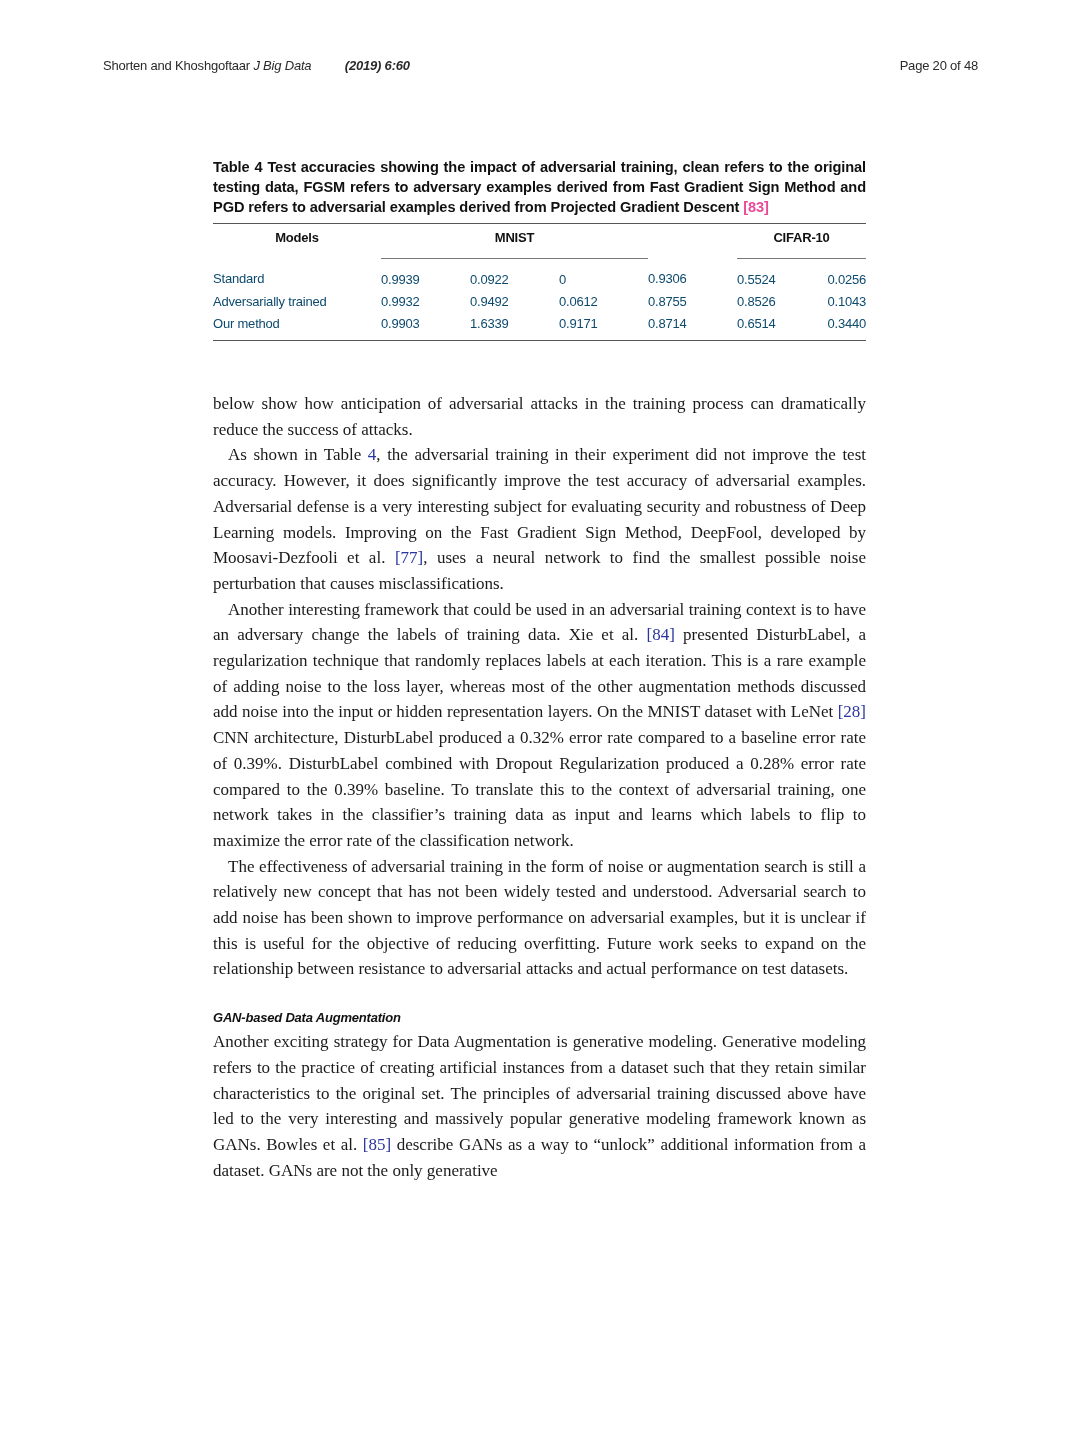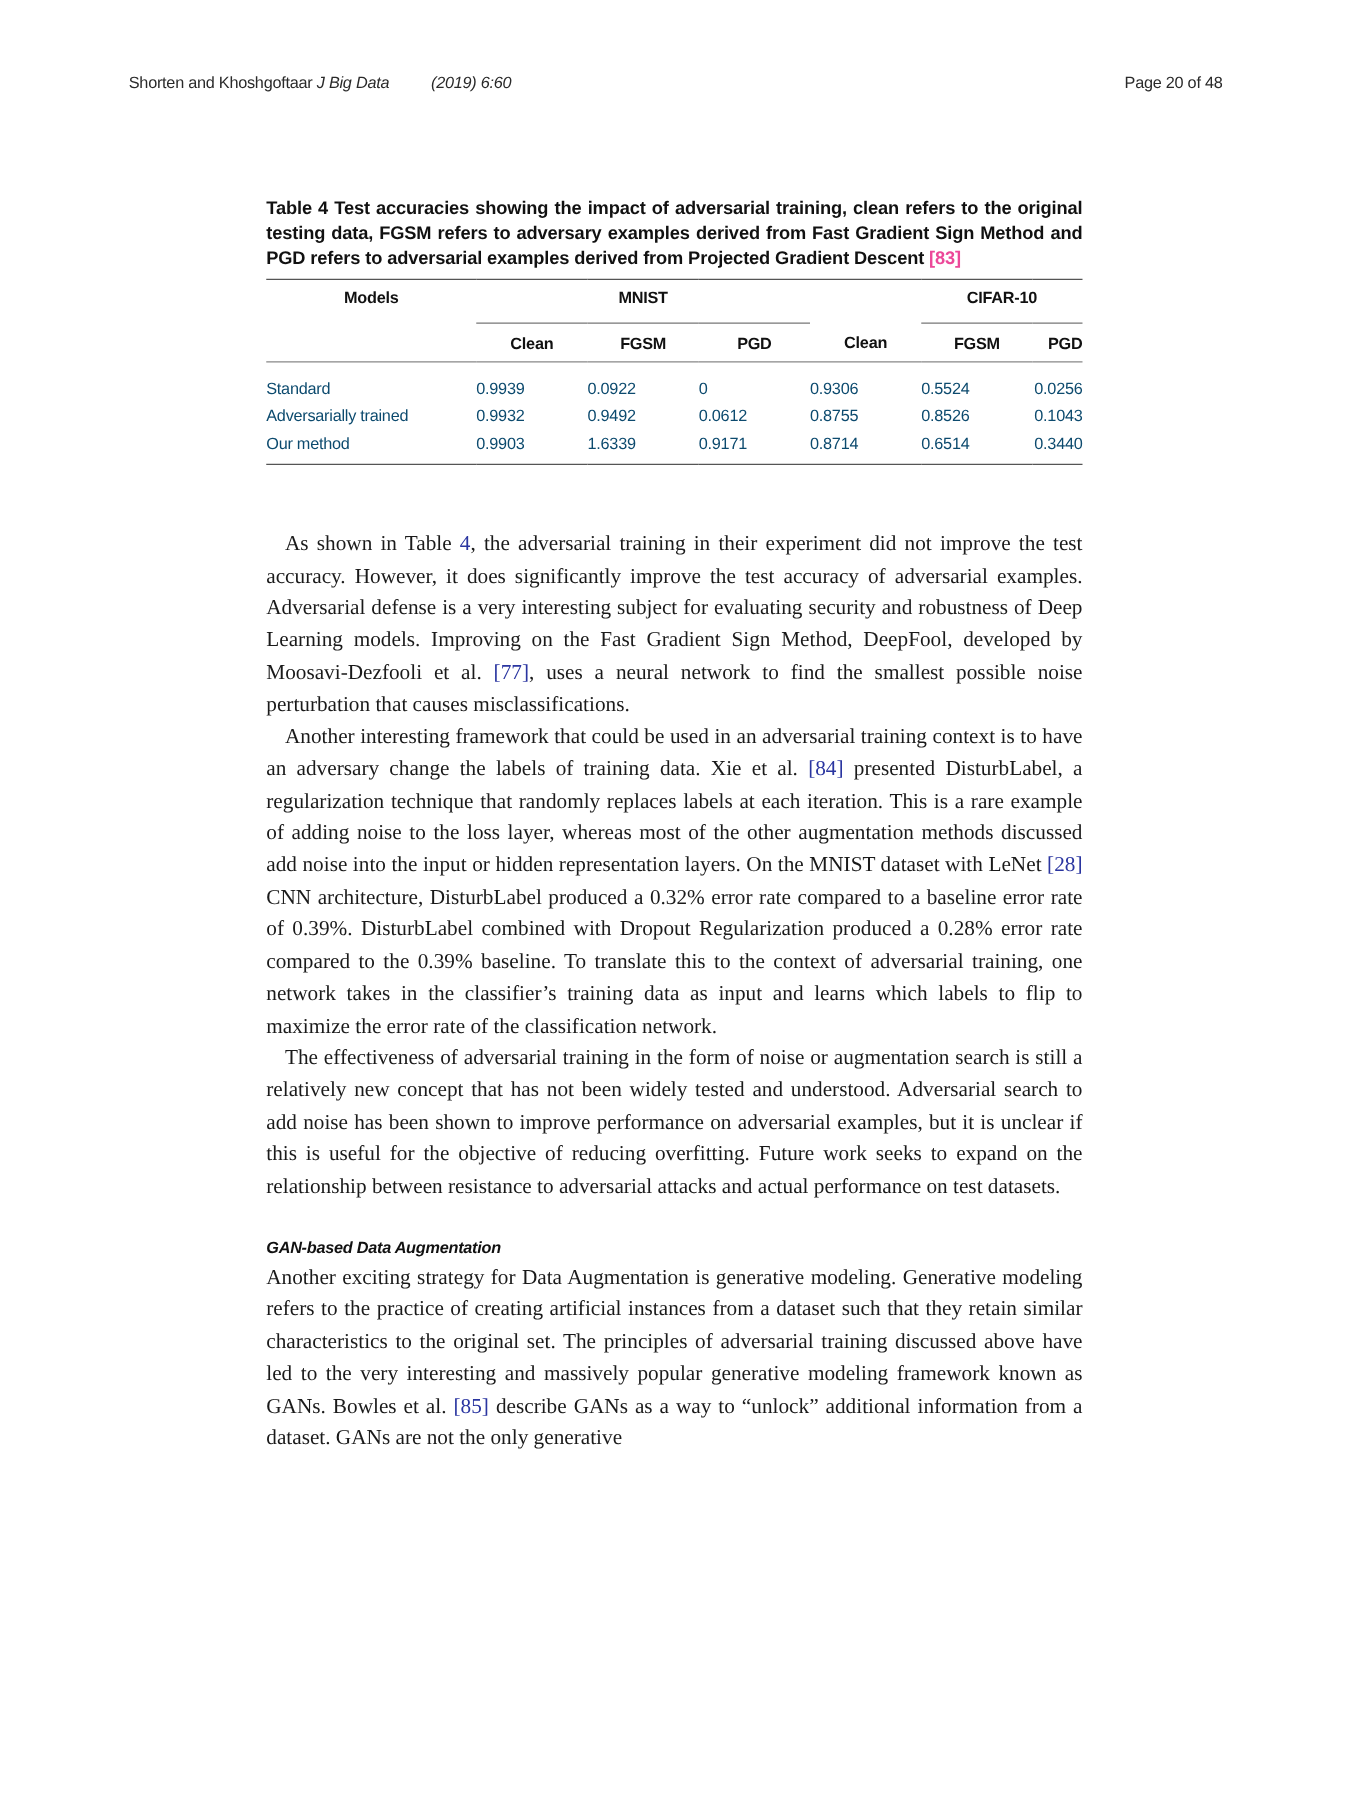--- a/index.html
+++ b/index.html
@@ -1,21 +1,21 @@
 <!DOCTYPE html>
 <html><head>
 <meta charset="utf-8">
 <style>
   html, body { margin: 0; padding: 0; background: #ffffff; }
   body { width: 1080px; height: 1434px; position: relative; overflow: hidden; color: #1a1a1a; }
   .running-head { position: absolute; top: 58px; left: 103px; right: 102px; height: 20px;
     font-family: "Liberation Sans", sans-serif; font-size: 13px; color: #2a2a2a; letter-spacing: -0.2px; }
   .running-head .left { position: absolute; left: 0; top: 0; }
   .running-head .left .journal { font-style: italic; }
-  .running-head .left .cite { font-style: italic; margin-left: 30px; }
+  .running-head .left .cite { font-style: italic; margin-left: 30px; font-weight: bold; }
   .running-head .right { position: absolute; right: 0; top: 0; }
 
   .content { position: absolute; left: 213px; width: 653px; top: 157px; }
 
   .caption { font-family: "Liberation Sans", sans-serif; font-weight: bold; font-size: 14.6px;
     line-height: 20px; text-align: justify; color: #111; letter-spacing: -0.1px; }
   .caption .ref { color: #ec4899; }
 
   table.t4 { width: 653px; border-collapse: collapse; margin-top: 6px;
     font-family: "Liberation Sans", sans-serif; font-size: 13px; color: #333; }
@@ -65,29 +65,20 @@
         <col class="c-num">
         <col style="width:40px">
     </colgroup>
     <tbody>
         <tr class="hdr1">
       <th>Models</th>
       <th colspan="3" class="grp-line" style="padding-right:0">MNIST</th>
       <th style="width:0"></th>
       <th colspan="2" class="grp-line">CIFAR-10</th>
     </tr>
-    <tr class="hdr2">
-      <th></th>
-      <th>Clean</th>
-      <th>FGSM</th>
-      <th>PGD</th>
-      <th>Clean</th>
-      <th>FGSM</th>
-      <th class="r">PGD</th>
-    </tr>
     <tr class="first">
       <td>Standard</td>
       <td>0.9939</td>
       <td>0.0922</td>
       <td>0</td>
       <td>0.9306</td>
       <td>0.5524</td>
       <td class="r">0.0256</td>
     </tr>
     <tr>
@@ -105,20 +96,21 @@
       <td>1.6339</td>
       <td>0.9171</td>
       <td>0.8714</td>
       <td>0.6514</td>
       <td class="r">0.3440</td>
     </tr>
   </tbody>
     </table>
 
   <div class="body-text" style="margin-top:50px">
+    <p class="p">below show how anticipation of adversarial attacks in the training process can dramatically reduce the success of attacks.</p>
     <p class="p indent"><span>As shown in Table </span><span class="link">4</span><span>, the adversarial training in their experiment did not improve the test accuracy. However, it does significantly improve the test accuracy of adversarial examples. Adversarial defense is a very interesting subject for evaluating security and robustness of Deep Learning models. Improving on the Fast Gradient Sign Method, DeepFool, developed by Moosavi-Dezfooli et al. </span><span class="link">[77]</span><span>, uses a neural network to find the smallest possible noise perturbation that causes misclassifications.</span></p>
     <p class="p indent"><span>Another interesting framework that could be used in an adversarial training context is to have an adversary change the labels of training data. Xie et al. </span><span class="link">[84]</span><span> presented DisturbLabel, a regularization technique that randomly replaces labels at each iteration. This is a rare example of adding noise to the loss layer, whereas most of the other augmentation methods discussed add noise into the input or hidden representation layers. On the MNIST dataset with LeNet </span><span class="link">[28]</span><span> CNN architecture, DisturbLabel produced a 0.32% error rate compared to a baseline error rate of 0.39%. DisturbLabel combined with Dropout Regularization produced a 0.28% error rate compared to the 0.39% baseline. To translate this to the context of adversarial training, one network takes in the classifier’s training data as input and learns which labels to flip to maximize the error rate of the classification network.</span></p>
     <p class="p indent">The effectiveness of adversarial training in the form of noise or augmentation search is still a relatively new concept that has not been widely tested and understood. Adversarial search to add noise has been shown to improve performance on adversarial examples, but it is unclear if this is useful for the objective of reducing overfitting. Future work seeks to expand on the relationship between resistance to adversarial attacks and actual performance on test datasets.</p>
 
     <div class="section-head">GAN-based Data Augmentation</div>
     <p class="p"><span>Another exciting strategy for Data Augmentation is generative modeling. Generative modeling refers to the practice of creating artificial instances from a dataset such that they retain similar characteristics to the original set. The principles of adversarial training discussed above have led to the very interesting and massively popular generative modeling framework known as GANs. Bowles et al. </span><span class="link">[85]</span><span> describe GANs as a way to “unlock” additional information from a dataset. GANs are not the only generative</span></p>
   </div>
 </div>
 
 </body></html>

